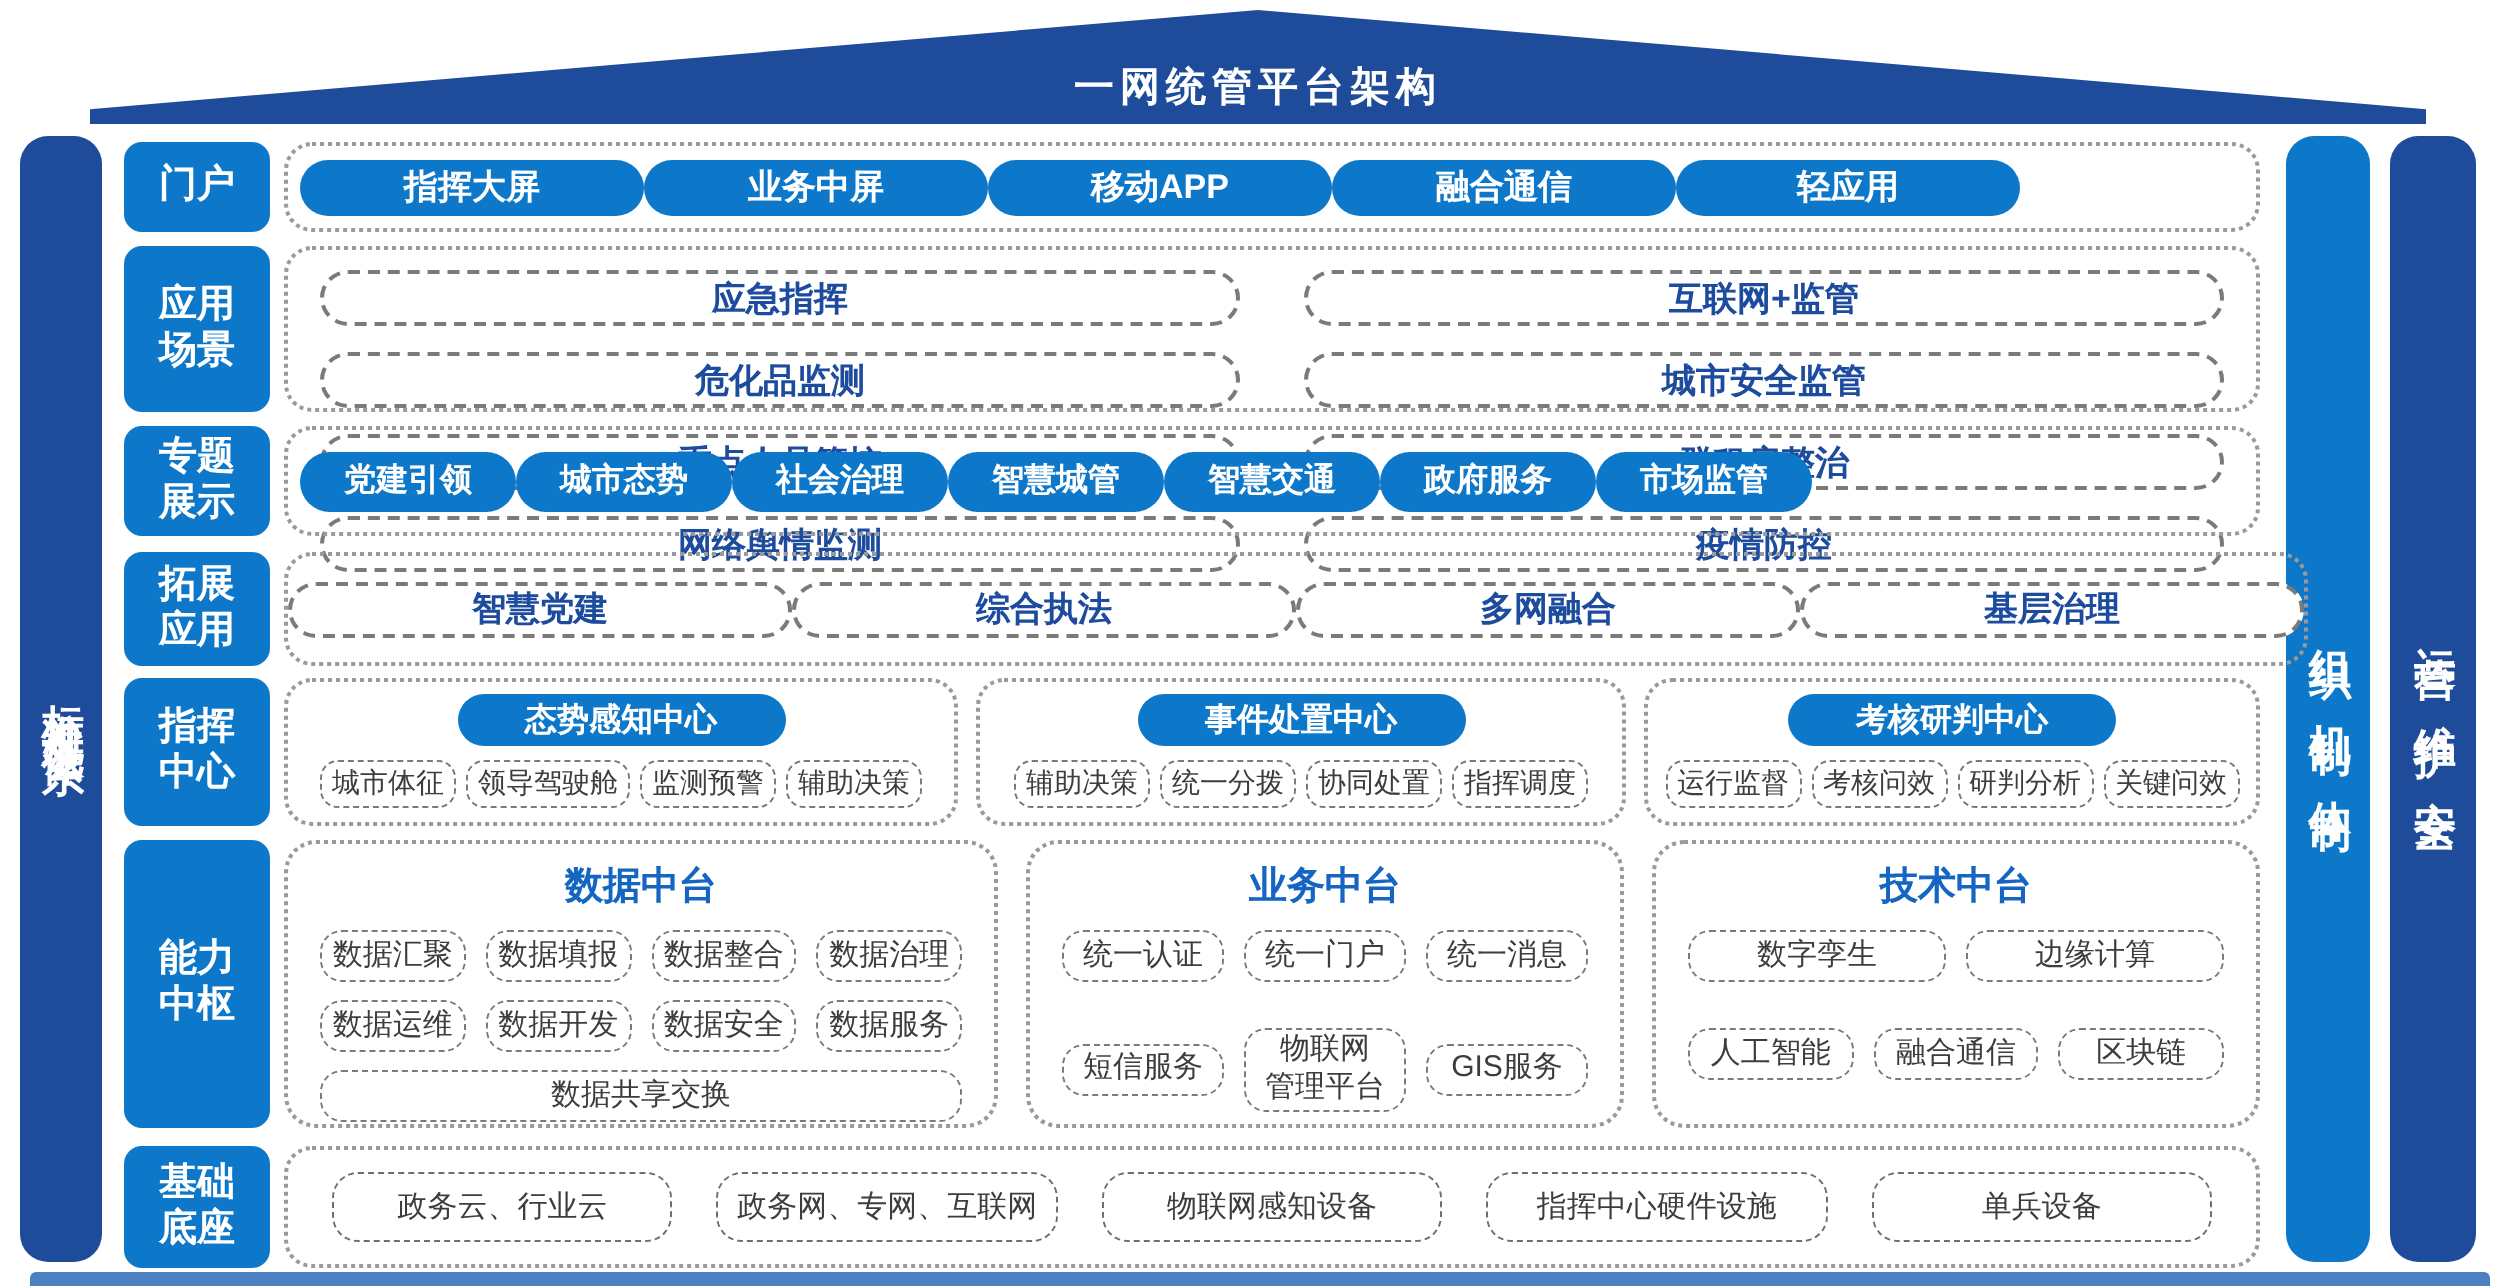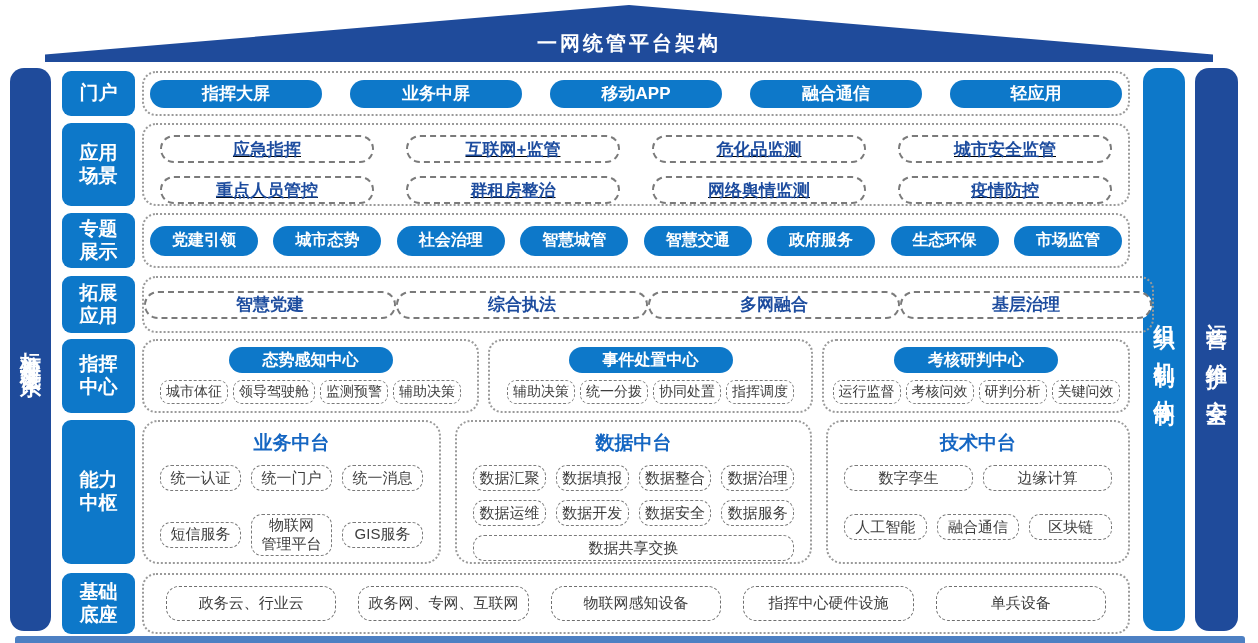--- a/index.html
+++ b/index.html
@@ -29,29 +29,29 @@
 
   
   .row { position:absolute; left:62px; width:1068px; display:flex; gap:7px; }
   .row-label { flex:0 0 73px; background:#0d78c9; border-radius:9px; color:#fff;
                display:flex; align-items:center; justify-content:center; text-align:center;
                font-weight:bold; font-size:19px; line-height:1.2; white-space:pre-line; }
   .row-body { flex:1; border:2px dotted #9a9a9a; border-radius:14px; }
   .row-body.no-border { border:none; border-radius:0; display:flex; gap:9px; }
 
   
-  .pills-row { display:flex; align-items:center; justify-content:space-between; padding:0 6px; }
+  .pills-row { display:flex; align-items:center; justify-content:flex-start; padding:0 6px; }
   .pill { display:flex; align-items:center; justify-content:center; font-weight:bold; white-space:nowrap; }
   .pill.solid { background:#0d78c9; color:#fff; }
   .p-portal { width:172px; height:28px; border-radius:15px; font-size:17px; }
   .p-topic  { height:30px; border-radius:16px; font-size:16px; padding:0 22px; }
 
   
-  .dash-grid { display:grid; grid-template-columns:repeat(4,1fr); column-gap:32px; row-gap:13px;
-               padding:10px 16px; align-items:center;text-decoration:underline; }
+  .dash-grid { display:grid; grid-template-columns:repeat(2,1fr); column-gap:32px; row-gap:13px;
+               padding:10px 16px; align-items:center; }
   .pill.dashed { border:2px dashed #7a7a7a; border-radius:16px; color:#1d4c9e;
                  font-size:17px; height:28px; background:#fff; }
   .ext-row { display:flex; align-items:center; justify-content:space-evenly; }
   .p-ext { width:252px; height:31px; border-radius:17px; }
 
   
   .center-group { border:2px dotted #9a9a9a; border-radius:14px; display:flex;
                   flex-direction:column; align-items:center; padding:6px 4px 7px; gap:7px; }
   .cg-a { flex:0 0 337px; } .cg-b { flex:0 0 325px; } .cg-c { flex:1; }
   .center-head { background:#0d78c9; color:#fff; font-weight:bold; font-size:16px;
@@ -125,21 +125,20 @@
   <div class="row" style="top:213px;height:55px">
     <div class="row-label">专题
 展示</div>
     <div class="row-body pills-row">
         <div class="pill solid p-topic">党建引领</div>
         <div class="pill solid p-topic">城市态势</div>
         <div class="pill solid p-topic">社会治理</div>
         <div class="pill solid p-topic">智慧城管</div>
         <div class="pill solid p-topic">智慧交通</div>
         <div class="pill solid p-topic">政府服务</div>
-        <div class="pill solid p-topic">生态环保</div>
         <div class="pill solid p-topic">市场监管</div>
       </div>
   </div>
 
   <div class="row" style="top:276px;height:57px">
     <div class="row-label">拓展
 应用</div>
     <div class="row-body ext-row">
         <div class="pill dashed p-ext">智慧党建</div>
         <div class="pill dashed p-ext">综合执法</div>
@@ -180,51 +179,51 @@
           </div>
       </div>
     </div>
   </div>
 
   <div class="row" style="top:420px;height:144px">
     <div class="row-label">能力
 中枢</div>
     <div class="row-body no-border" style="gap:14px">
 
+      <div class="platform pf-a">
+        <div class="platform-title">数据中台</div>
+        <div class="boxrow">
+            <div class="box">数据汇聚</div>
+            <div class="box">数据填报</div>
+            <div class="box">数据整合</div>
+            <div class="box">数据治理</div>
+          </div>
+        <div class="boxrow">
+            <div class="box">数据运维</div>
+            <div class="box">数据开发</div>
+            <div class="box">数据安全</div>
+            <div class="box">数据服务</div>
+          </div>
+        <div class="boxrow">
+            <div class="box">数据共享交换</div>
+          </div>
+      </div>
+
       <div class="platform pf-b">
         <div class="platform-title">业务中台</div>
         <div class="boxrow">
             <div class="box">统一认证</div>
             <div class="box">统一门户</div>
             <div class="box">统一消息</div>
           </div>
         <div class="boxrow mt">
             <div class="box">短信服务</div>
             <div class="box">物联网
 管理平台</div>
             <div class="box">GIS服务</div>
-          </div>
-      </div>
-
-      <div class="platform pf-a">
-        <div class="platform-title">数据中台</div>
-        <div class="boxrow">
-            <div class="box">数据汇聚</div>
-            <div class="box">数据填报</div>
-            <div class="box">数据整合</div>
-            <div class="box">数据治理</div>
-          </div>
-        <div class="boxrow">
-            <div class="box">数据运维</div>
-            <div class="box">数据开发</div>
-            <div class="box">数据安全</div>
-            <div class="box">数据服务</div>
-          </div>
-        <div class="boxrow">
-            <div class="box">数据共享交换</div>
           </div>
       </div>
 
       <div class="platform pf-c">
         <div class="platform-title">技术中台</div>
         <div class="boxrow">
             <div class="box">数字孪生</div>
             <div class="box">边缘计算</div>
           </div>
         <div class="boxrow mt">

